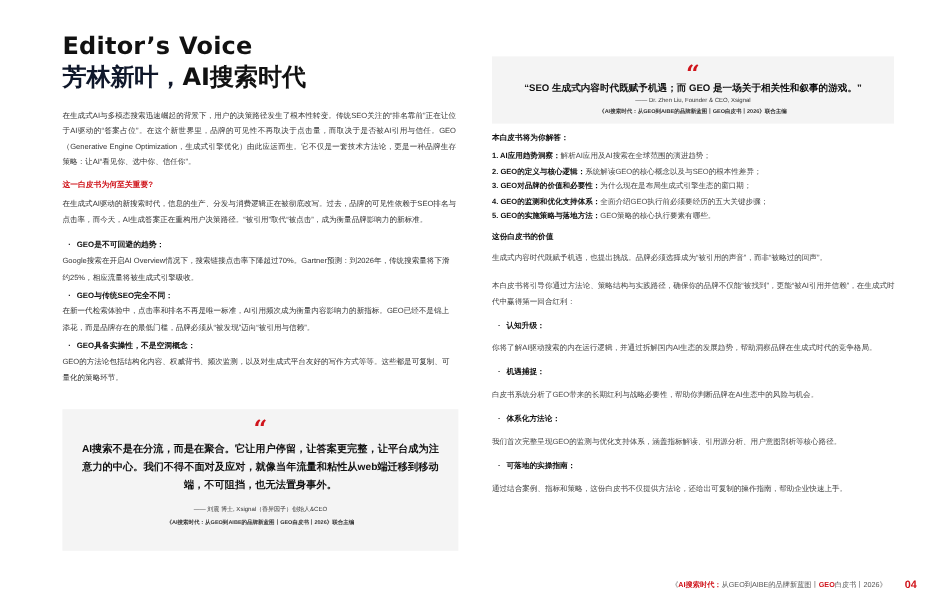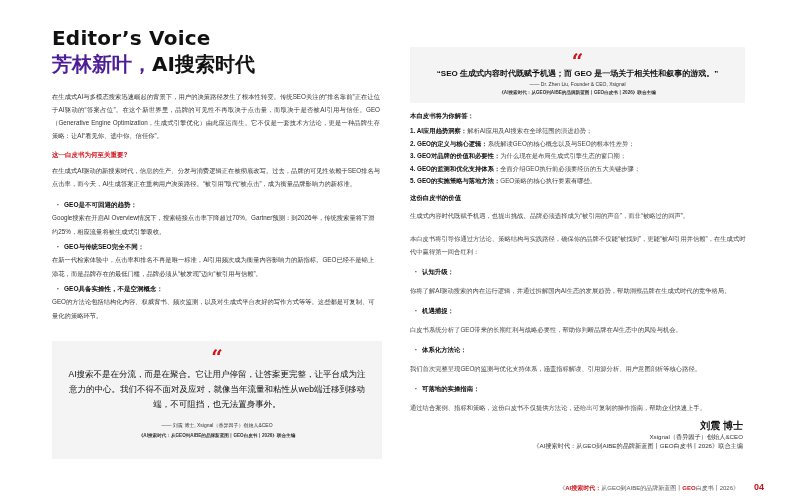--- a/index.html
+++ b/index.html
@@ -5,34 +5,34 @@
     * { box-sizing: border-box; margin: 0; padding: 0; }
     html, body { width: 793px; height: 502px; background: #ffffff; overflow: hidden; }
     body { font-family: "Liberation Sans", "DejaVu Sans", sans-serif; color: #222; position: relative; }
 
     .page { position: relative; width: 789px; height: 502px; }
 
     
     .left { position: absolute; left: 52px; top: 26px; width: 328px; }
     .title-en { font-family: "DejaVu Sans", sans-serif; font-size: 20px; font-weight: bold; color: #111; line-height: 24px; letter-spacing: 0.2px; }
     .title-cn { font-family: "DejaVu Sans", sans-serif; font-size: 20px; font-weight: bold; color: #111; line-height: 26px; margin-top: 1px; }
-    .title-cn .red { color: #4c1d95; }
+    .title-cn .red { color: #0f172a; }
 
     .para { font-size: 6.3px; line-height: 13px; color: #333; text-align: justify; }
     .intro { margin-top: 13px; }
     .sec-head { font-size: 6.5px; font-weight: bold; color: #d0141b; margin-top: 7px; line-height: 12px; }
     .sec-body { margin-top: 3px; }
     .bullet { font-size: 6.5px; font-weight: bold; color: #111; line-height: 13px; margin-top: 8px; }
     .bullet.tight { margin-top: 1px; }
     .bullet-dot { display: inline-block; width: 12px; text-align: center; }
     .bullet-body { font-size: 6.3px; line-height: 14px; color: #333; }
 
     .quote-box-left { position: absolute; left: 52px; top: 341px; width: 330px; height: 118px; background: #f4f4f4; text-align: center; padding-top: 8px; }
     .quote-mark { font-family: "DejaVu Serif", serif; font-weight: bold; color: #d0141b; font-size: 20px; line-height: 16px; height: 14px; }
-    .quote-text-left { font-size: 8.5px; font-weight: normal; color: #111; line-height: 15px; padding: 4px 16px 0 16px; }
+    .quote-text-left { font-size: 8.5px; font-weight: bold; color: #111; line-height: 15px; padding: 4px 16px 0 16px; }
     .quote-attr { font-size: 5px; color: #333; margin-top: 9px; line-height: 8px; }
     .quote-src { font-size: 4.6px; color: #333; margin-top: 3px; line-height: 8px; font-weight: bold; }
 
     
     .quote-box-right { position: absolute; left: 410px; top: 47px; width: 335px; height: 56px; background: #f4f4f4; text-align: center; padding-top: 6px; }
     .quote-text-right { font-size: 8px; font-weight: bold; color: #111; line-height: 12px; margin-top: 1px; }
     .quote-box-right .quote-attr { margin-top: 1px; line-height: 7px; }
     .quote-box-right .quote-src { margin-top: 1px; line-height: 7px; }
 
     .right { position: absolute; left: 410px; top: 110px; width: 336px; }
@@ -114,24 +114,19 @@
     <div class="r-bullet"><span class="bullet-dot">·</span><span>机遇捕捉：</span></div>
     <p class="r-bullet-body">白皮书系统分析了GEO带来的长期红利与战略必要性，帮助你判断品牌在AI生态中的风险与机会。</p>
 
     <div class="r-bullet"><span class="bullet-dot">·</span><span>体系化方法论：</span></div>
     <p class="r-bullet-body">我们首次完整呈现GEO的监测与优化支持体系，涵盖指标解读、引用源分析、用户意图剖析等核心路径。</p>
 
     <div class="r-bullet"><span class="bullet-dot">·</span><span>可落地的实操指南：</span></div>
     <p class="r-bullet-body">通过结合案例、指标和策略，这份白皮书不仅提供方法论，还给出可复制的操作指南，帮助企业快速上手。</p>
   </div>
 
-  <div class="sign">
-    <div class="sign-name">刘震 博士</div>
-    <div class="sign-line">Xsignal（香异因子）创始人&amp;CEO</div>
-    <div class="sign-line">《AI搜索时代：从GEO到AIBE的品牌新蓝图丨GEO白皮书丨2026》联合主编</div>
-  </div>
 
   <div class="footer">
     <div class="footer-text"><span>《</span><span class="red">AI搜索时代：</span><span>从GEO到AIBE的品牌新蓝图丨</span><span class="red">GEO</span><span>白皮书丨2026》</span></div>
     <div class="page-num">04</div>
   </div>
 
 </div>
 
 </body></html>

